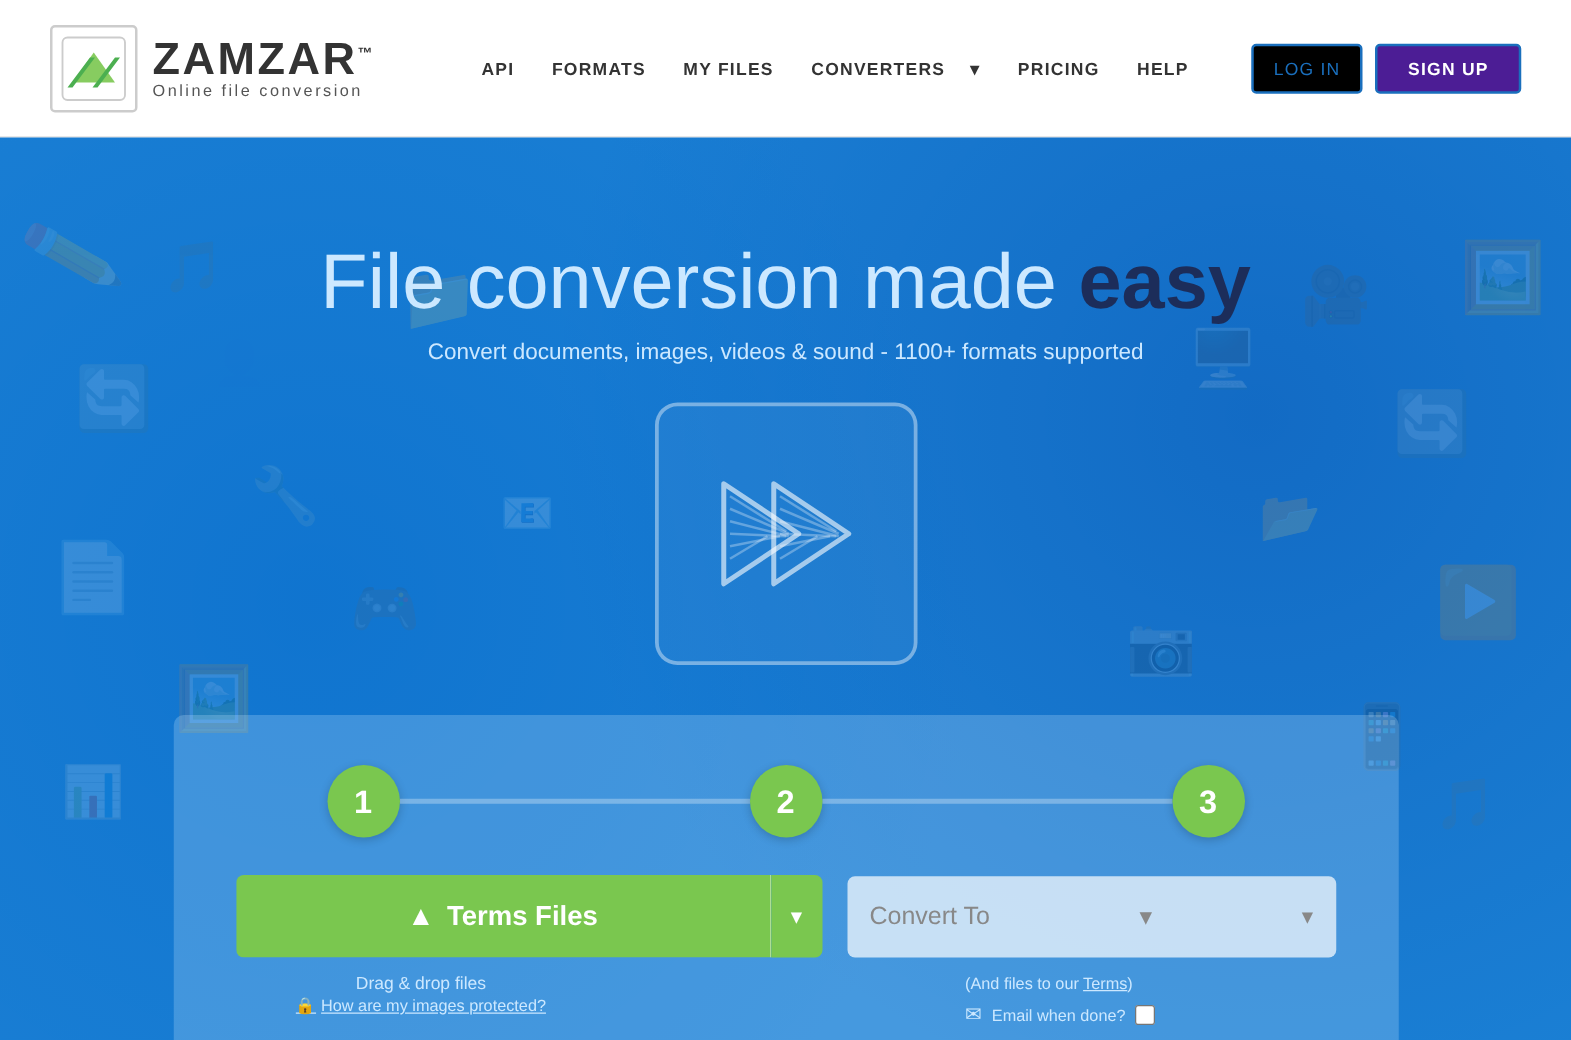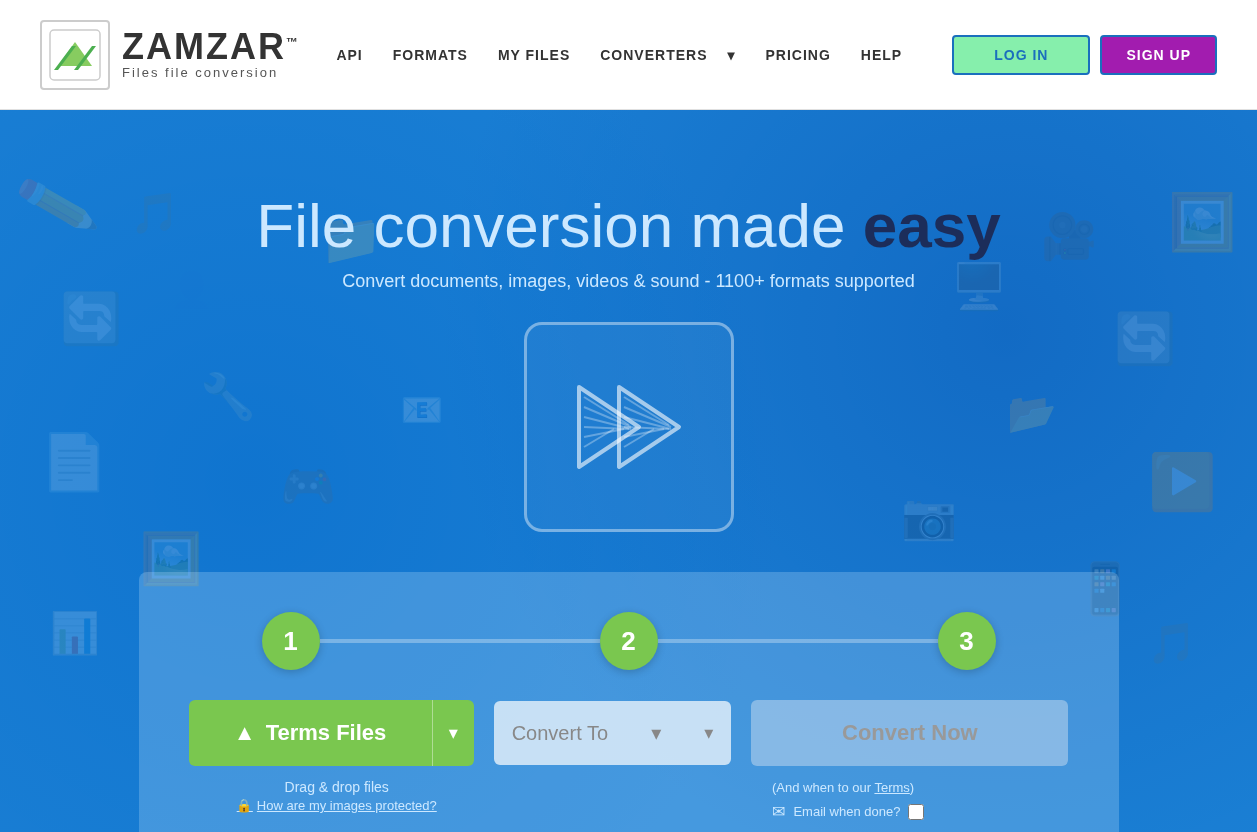--- a/index.html
+++ b/index.html
@@ -70,34 +70,34 @@
       display: flex;
       align-items: center;
       gap: 20px;
     }
     .nav-auth-buttons {
       display: flex;
       gap: 10px;
       margin-left: 20px;
     }
     .btn-login {
-      padding: 10px 40px;
+      padding: 10px 16px;
       border: 2px solid #1a6fbd;
-      background: #86efac;
+      background: #000000;
       color: #1a6fbd;
       font-size: 14px;
-      font-weight: bold;
+      font-weight: normal;
       border-radius: 4px;
       cursor: pointer;
       letter-spacing: 1px;
     }
     .btn-signup {
       padding: 10px 24px;
       border: 2px solid #1a6fbd;
-      background: #a21caf;
+      background: #4c1d95;
       color: #fff;
       font-size: 14px;
       font-weight: bold;
       border-radius: 4px;
       cursor: pointer;
       letter-spacing: 1px;
     }
 
     
     .hero {
@@ -347,21 +347,21 @@
 
         <polygon points="10,38 27,14 44,38" fill="#7ac74f" opacity="0.9"></polygon>
         <polygon points="6,42 24,18 28,18 10,42" fill="#4caf50"></polygon>
         <polygon points="26,42 44,18 48,18 30,42" fill="#4caf50"></polygon>
       </svg>
     </div>
     <div class="logo-text-area">
       <span class="logo-name">
         <span>ZAMZAR</span><span class="logo-tm">™</span>
       </span>
-      <span class="logo-tagline">Files  file  conversion</span>
+      <span class="logo-tagline">Online  file  conversion</span>
     </div>
   </a>
 
   <nav class="nav">
     <a class="nav-link">API</a>
     <a class="nav-link">FORMATS</a>
     <a class="nav-link">MY FILES</a>
     <a class="nav-link nav-converters">
       <span>CONVERTERS</span>
       <span>▾</span>
@@ -452,40 +452,39 @@
         </button>
       </div>
 
       <div class="convert-to-wrapper">
         <div class="select-convert-to-inner">
           <span>Convert To</span>
           <span>▾</span>
         </div>
       </div>
 
-      <button class="btn-convert-now">Convert Now</button>
     </div>
 
     <div class="below-actions">
       <div class="below-choose">
         <div>
           <span class="drag-drop-text">Drag &amp; drop files</span>
         </div>
         <div>
           <a class="security-link">
             <span>🔒</span>
             <span>How are my images protected?</span>
           </a>
         </div>
       </div>
       <div class="below-convert-to"></div>
       <div class="below-convert-now">
         <div>
           <span class="agree-text">
-            <span>(And when to our </span><a class="agree-link">Terms</a><span>)</span>
+            <span>(And files to our </span><a class="agree-link">Terms</a><span>)</span>
           </span>
         </div>
         <div class="email-row">
           <span style="color:#cce8ff;">✉</span>
           <span class="email-text">Email when done?</span>
           <input type="checkbox" class="email-checkbox" style="">
         </div>
       </div>
     </div>
   </div>

